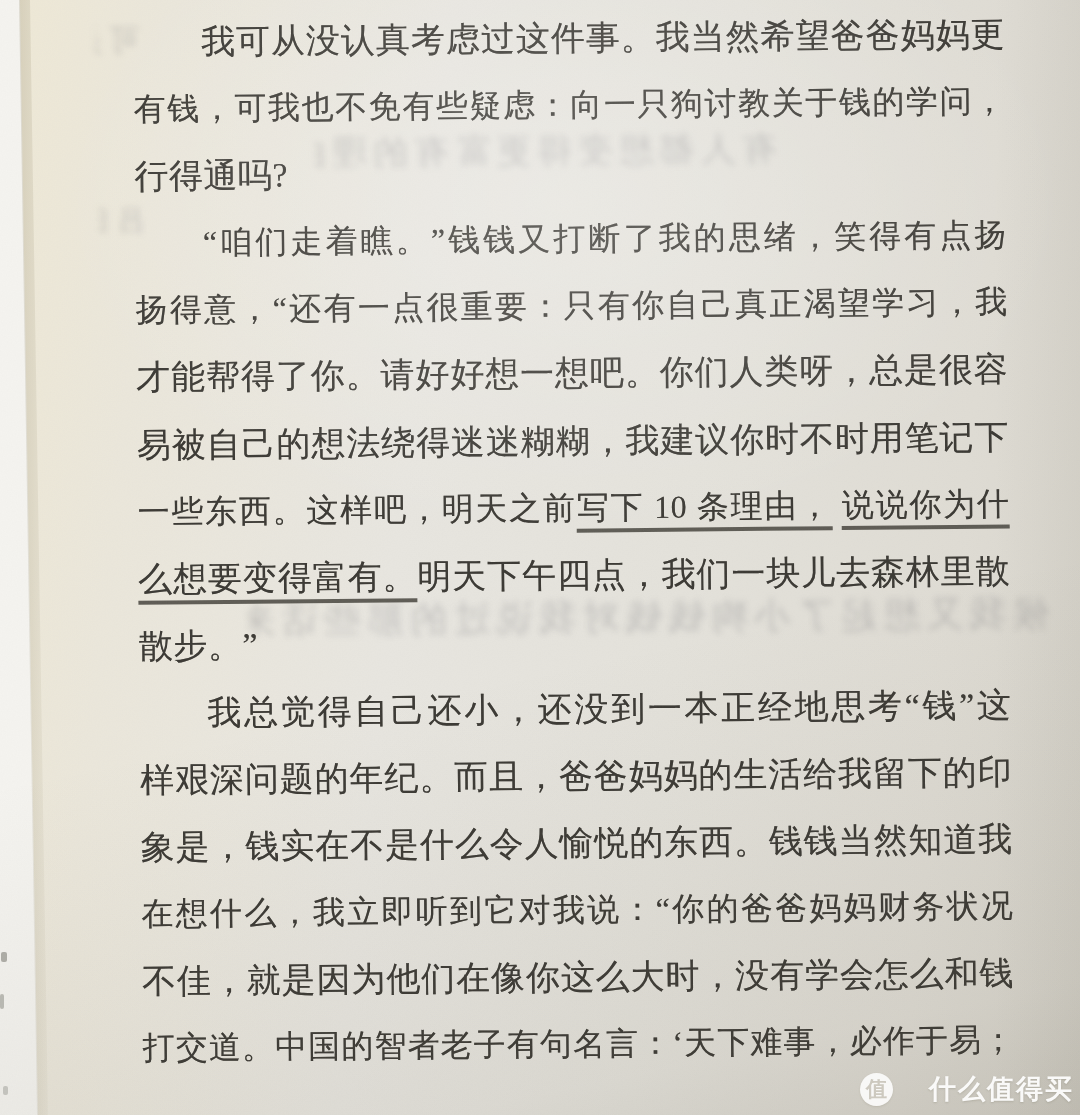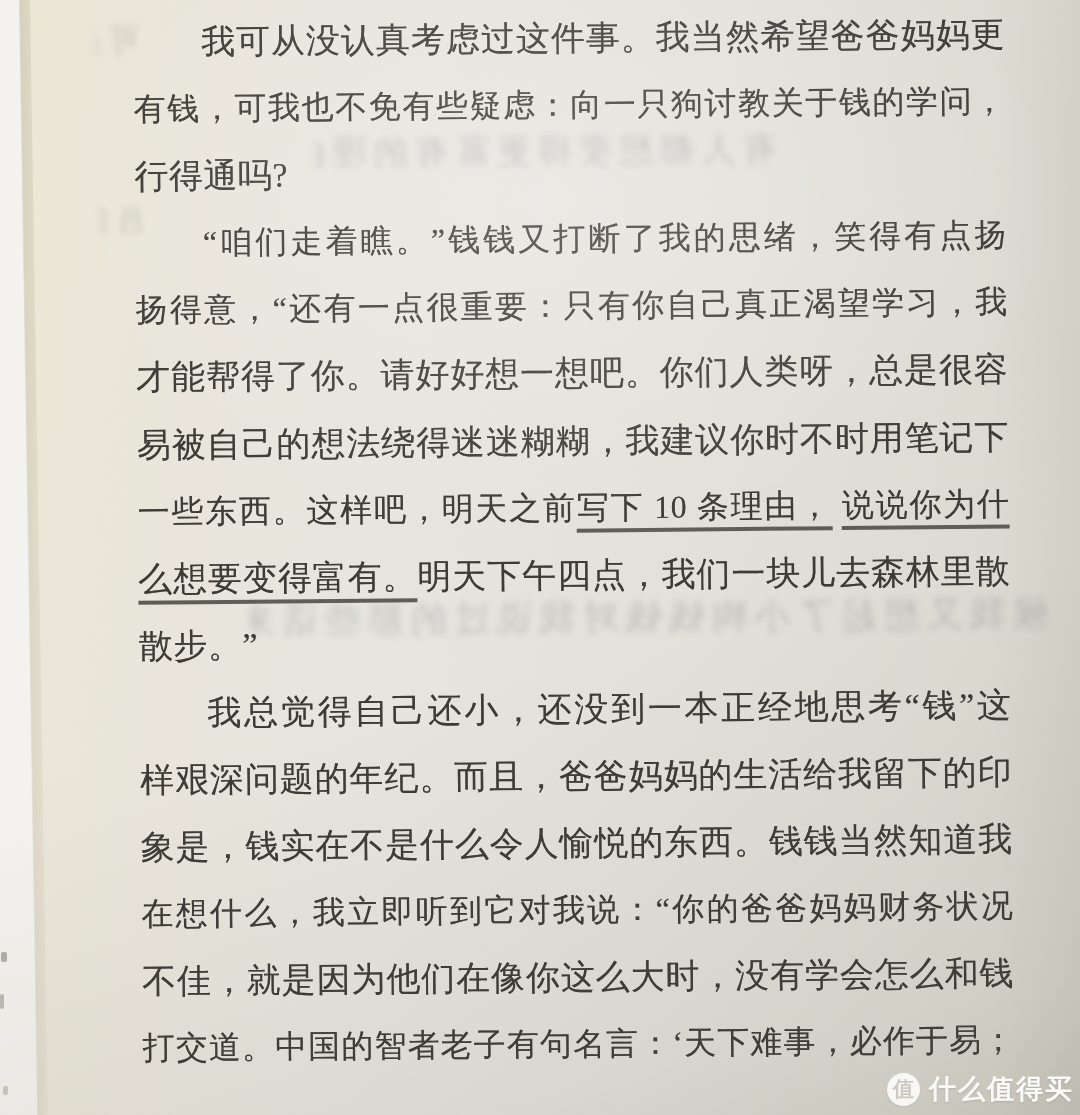--- a/index.html
+++ b/index.html
@@ -76,20 +76,21 @@
     width:33px;height:33px;border-radius:50%;
     background:rgba(255,255,255,0.85);
     display:flex;align-items:center;justify-content:center;
     font-size:21px;font-weight:bold;color:#cdc9bf;
     box-shadow:0 1px 2px rgba(120,114,96,0.18);
   }
   .wm-text{
     font-size:27px;font-weight:600;letter-spacing:2px;
     color:rgba(255,255,255,0.92);
     text-shadow:0 1px 2px rgba(120,114,96,0.28);
+    margin-left:27px;
   }
 </style>
 </head>
 <body>
 
 <div class="photo">
 
   <div class="tilt">
     <div class="showthrough st-a">有人都想变得更富有的理由究竟是什么</div>
     <div class="showthrough st-b">候我又想起了小狗钱钱对我说过的那些话来了</div>

